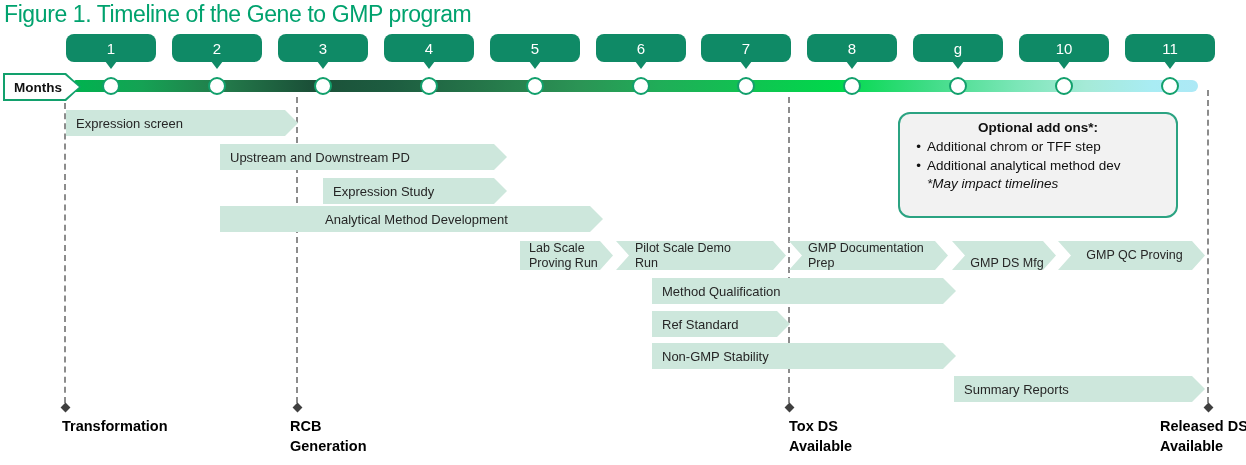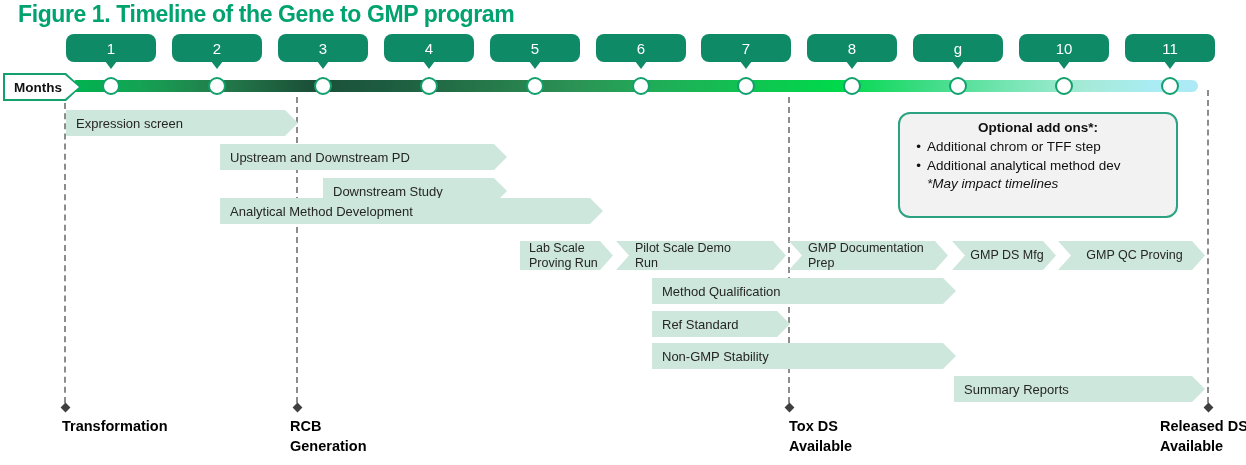--- a/index.html
+++ b/index.html
@@ -1,22 +1,22 @@
 <!DOCTYPE html>
 <html><head>
 <meta charset="utf-8">
 <style>
   html,body{margin:0;padding:0;background:#ffffff;}
   .canvas{
     position:relative; width:1246px; height:465px; background:#ffffff;
     font-family:"Liberation Sans", sans-serif; overflow:hidden;
   }
   .fig-title{
-    position:absolute; left:18px; top:1px; margin:0;
-    font-size:23px; font-weight:700; letter-spacing:-0.4px; color:#00A26E;
+    position:absolute; left:4px; top:1px; margin:0;
+    font-size:23px; font-weight:400; letter-spacing:-0.4px; color:#00A26E;
   }
   
   .badge{
     position:absolute; top:34px; width:90px; height:28px;
     background:#0F8A66; border-radius:8px; color:#fff;
     display:flex; align-items:center; justify-content:center;
     font-size:15px; font-weight:400;
   }
   .badge .tip{
     position:absolute; left:50%; bottom:-7px; margin-left:-6px; width:0; height:0;
@@ -181,36 +181,36 @@
     <div class="inner">Months</div>
   </div>
 
   <div class="bar" style="left:66px;  top:110px; width:232px;">
       <span>Expression screen</span>
     </div>
   <div class="bar" style="left:220px; top:144px; width:287px;">
       <span>Upstream and Downstream PD</span>
     </div>
   <div class="bar" style="left:323px; top:178px; width:184px;">
-      <span>Downstream Study</span>
-    </div>
-  <div class="bar" style="left:220px; top:198px; width:383px;">
+      <span>Expression Study</span>
+    </div>
+  <div class="bar" style="left:220px; top:206px; width:383px;justify-content:center;">
       <span>Analytical Method Development</span>
     </div>
 
   <div class="chev first" style="left:520px; width:93px;">
       <span class="wrap" style="width:76px;">Lab Scale Proving Run</span>
     </div>
   <div class="chev" style="left:616px; width:170px;">
       <span class="wrap" style="width:106px;">Pilot Scale Demo Run</span>
     </div>
   <div class="chev" style="left:789px; width:159px;">
       <span class="wrap" style="width:124px;">GMP Documentation Prep</span>
     </div>
-  <div class="chev center" style="left:952px; width:104px;">
+  <div class="chev center" style="left:952px; width:104px;align-items:flex-end;">
       <span>GMP DS Mfg</span>
     </div>
   <div class="chev center" style="left:1058px; width:147px;">
       <span>GMP QC Proving</span>
     </div>
 
   <div class="bar" style="left:652px; top:278px; width:304px;">
       <span>Method Qualification</span>
     </div>
   <div class="bar" style="left:652px; top:311px; width:138px;">

